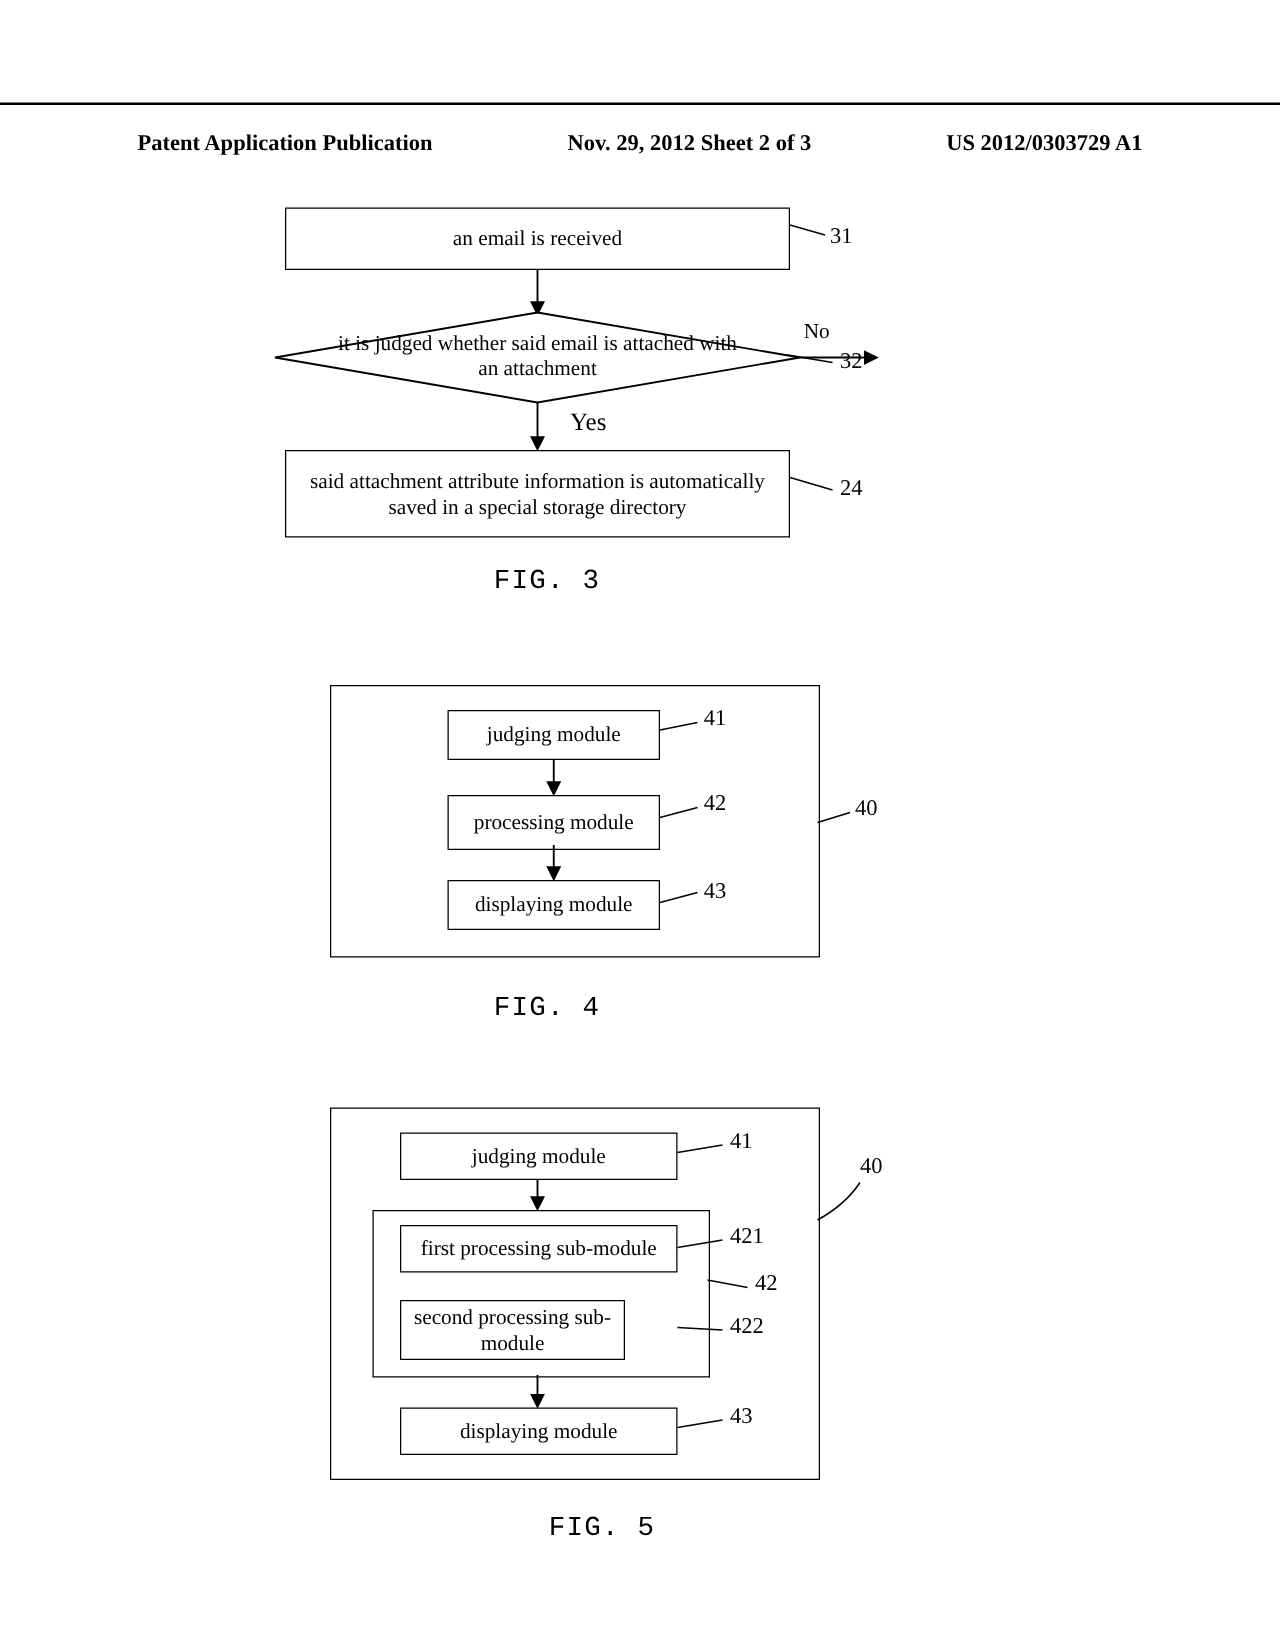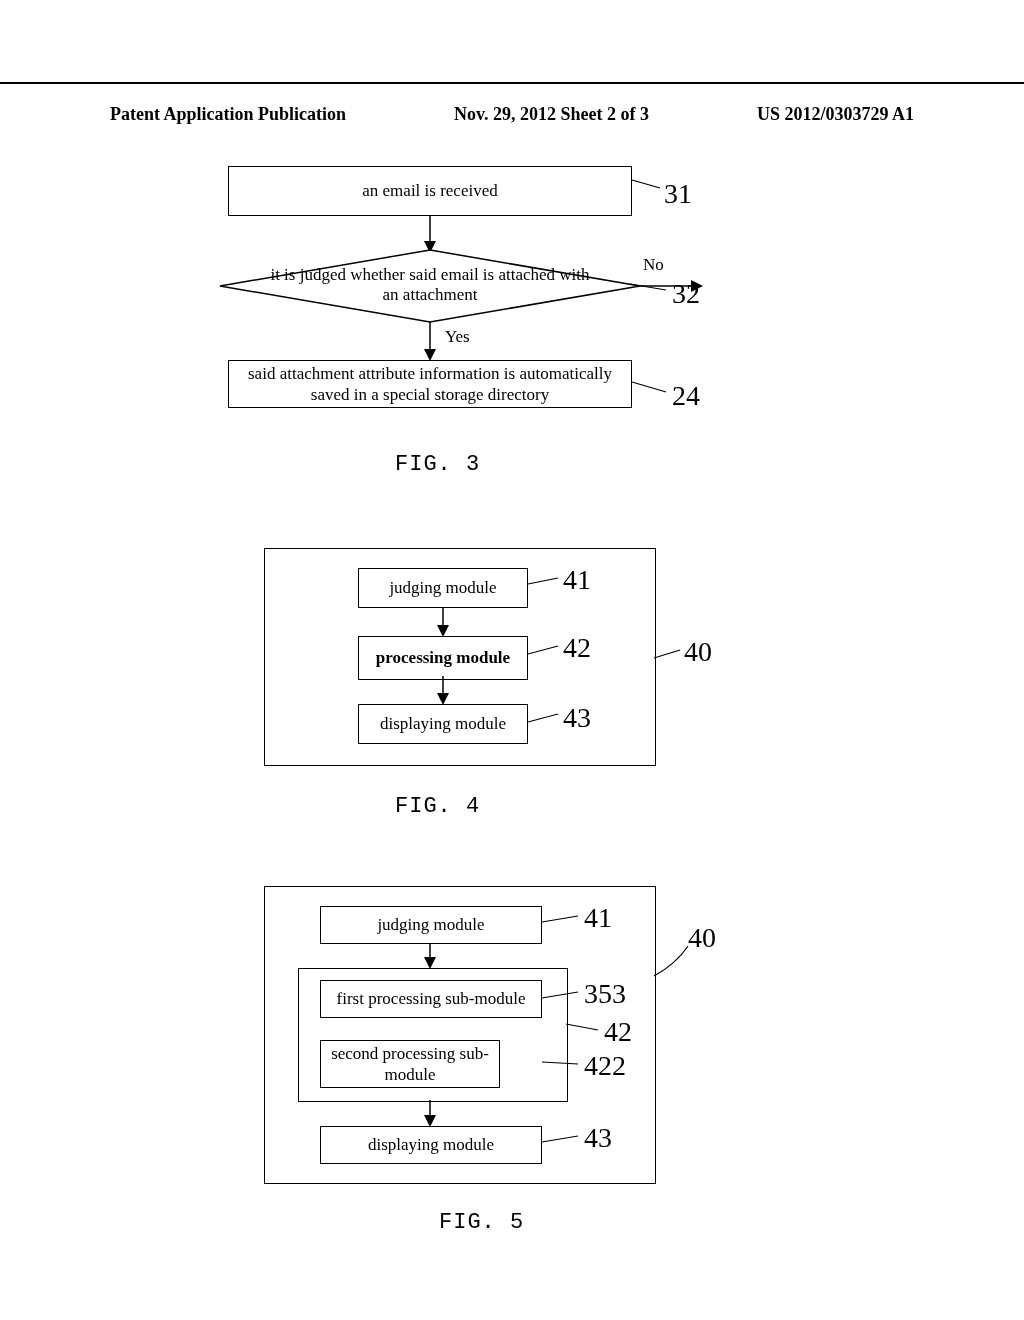--- a/index.html
+++ b/index.html
@@ -40,21 +40,21 @@
     line-height: 1.25;
     padding: 18px 6px;
     box-sizing: border-box;
   }
   .fig-label {
     font-size: 22px;
     letter-spacing: 1px;
     font-family: "Courier New", monospace;
   }
   .ref {
-    font-size: 28px;
+    font-size: 18px;
     font-family: "Times New Roman", serif;
     text-align: center;
   }
   svg { overflow: visible; }
 </style>
 </head>
 <body>
 
 <div class="header">
   <div class="header-row">
@@ -88,31 +88,31 @@
 
     <line x1="430" y1="322" x2="430" y2="358" stroke="#000" stroke-width="1.5" marker-end="url(#arrow)"></line>
 
     <line x1="632" y1="382" x2="666" y2="392" stroke="#000" stroke-width="1.2"></line>
   </svg>
 
   <div class="abs" style="left:270px; top:265px; width:320px; text-align:center; font-size:17px; line-height:1.2;">it is judged whether said email is attached with an attachment</div>
 
   <span class="abs" style="left:643px; top:255px; font-size:17px;text-align:right;">No</span>
   <span class="abs ref" style="left:672px; top:278px;">32</span>
-  <span class="abs" style="left:445px; top:327px; font-size:17px;">Yes</span>
+  <span class="abs" style="left:456px; top:327px; font-size:20px;">Yes</span>
 
-  <div class="abs box" style="left:228px; top:360px; width:404px; height:48px;">said attachment attribute information is automatically saved in a special storage directory</div>
+  <div class="abs box" style="left:228px; top:360px; width:404px; height:70px;">said attachment attribute information is automatically saved in a special storage directory</div>
   <span class="abs ref" style="left:672px; top:380px;">24</span>
 
   <div class="abs fig-label" style="left:395px; top:452px;">FIG. 3</div>
 
   <div class="abs" style="left:264px; top:548px; width:390px; height:216px; border:1.5px solid #000;"></div>
 
   <div class="abs box" style="left:358px; top:568px; width:170px; height:40px;">judging module</div>
-  <div class="abs box" style="left:358px; top:636px; width:170px; height:44px;font-weight:bold;">processing module</div>
+  <div class="abs box" style="left:358px; top:636px; width:170px; height:44px;">processing module</div>
   <div class="abs box" style="left:358px; top:704px; width:170px; height:40px;">displaying module</div>
 
   <svg class="abs" style="left:0; top:540px; width:1024px; height:260px;">
     <line x1="443" y1="68" x2="443" y2="94" stroke="#000" stroke-width="1.5" marker-end="url(#arrow)"></line>
     <line x1="443" y1="136" x2="443" y2="162" stroke="#000" stroke-width="1.5" marker-end="url(#arrow)"></line>
     <line x1="528" y1="44" x2="558" y2="38" stroke="#000" stroke-width="1.2"></line>
     <line x1="528" y1="114" x2="558" y2="106" stroke="#000" stroke-width="1.2"></line>
     <line x1="528" y1="182" x2="558" y2="174" stroke="#000" stroke-width="1.2"></line>
     <line x1="654" y1="118" x2="680" y2="110" stroke="#000" stroke-width="1.2"></line>
   </svg>
@@ -139,21 +139,21 @@
     <line x1="430" y1="220" x2="430" y2="244" stroke="#000" stroke-width="1.5" marker-end="url(#arrow)"></line>
     <line x1="542" y1="42" x2="578" y2="36" stroke="#000" stroke-width="1.2"></line>
     <line x1="542" y1="118" x2="578" y2="112" stroke="#000" stroke-width="1.2"></line>
     <line x1="566" y1="144" x2="598" y2="150" stroke="#000" stroke-width="1.2"></line>
     <line x1="542" y1="182" x2="578" y2="184" stroke="#000" stroke-width="1.2"></line>
     <line x1="542" y1="262" x2="578" y2="256" stroke="#000" stroke-width="1.2"></line>
     <path d="M654,96 Q676,84 688,66" fill="none" stroke="#000" stroke-width="1.2"></path>
   </svg>
 
   <span class="abs ref" style="left:584px; top:902px;">41</span>
-  <span class="abs ref" style="left:584px; top:978px;">353</span>
+  <span class="abs ref" style="left:584px; top:978px;">421</span>
   <span class="abs ref" style="left:604px; top:1016px;">42</span>
   <span class="abs ref" style="left:584px; top:1050px;">422</span>
   <span class="abs ref" style="left:584px; top:1122px;">43</span>
   <span class="abs ref" style="left:688px; top:922px;">40</span>
 
   <div class="abs fig-label" style="left:395px; top:1210px;margin-left:44px;">FIG. 5</div>
 
 </div>
 
 </body></html>

